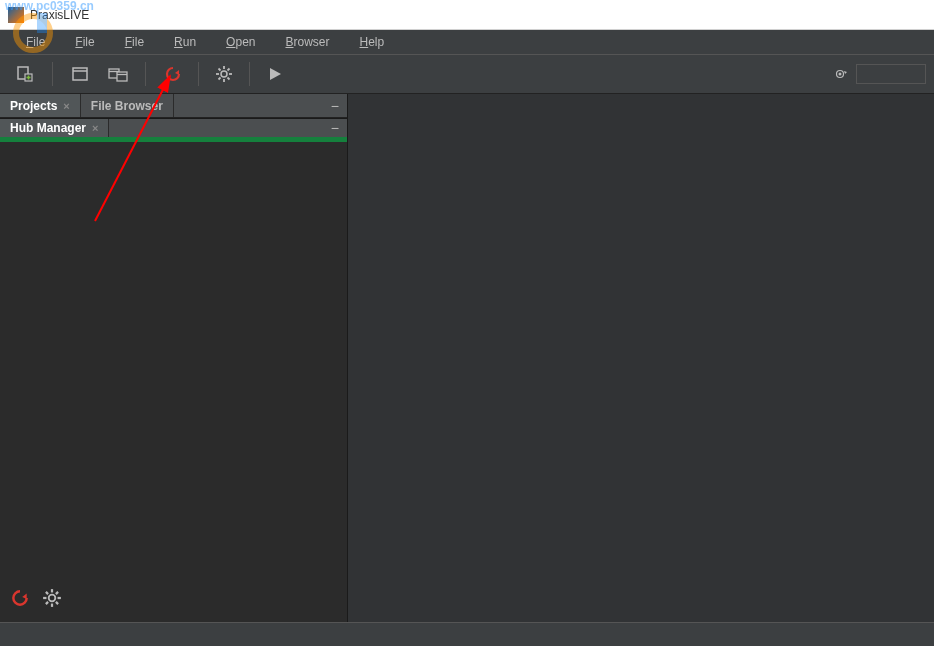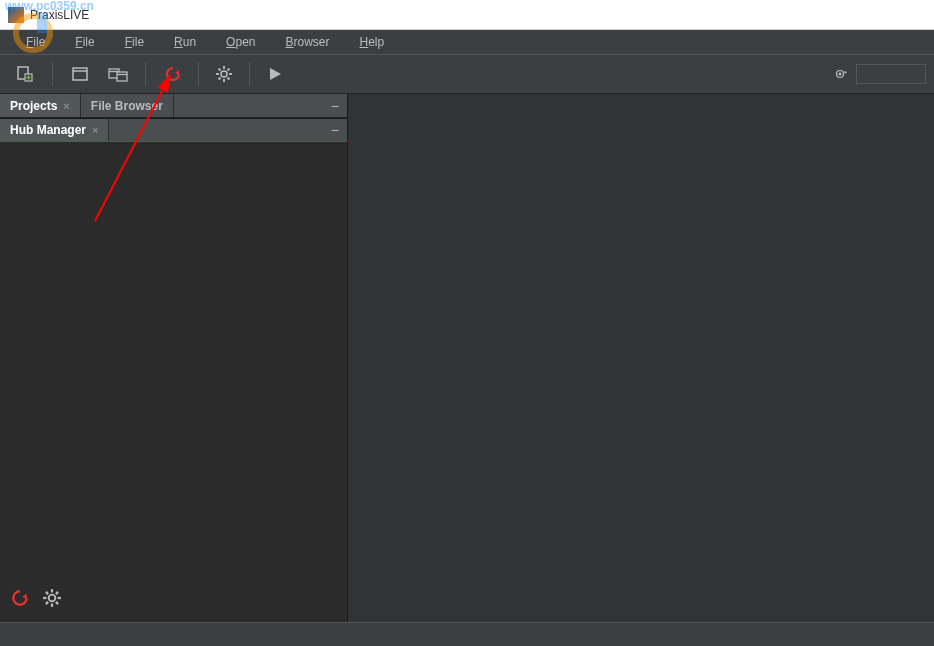--- a/index.html
+++ b/index.html
@@ -23,21 +23,21 @@
 .main { display: flex; height: calc(100% - 30px - 24px - 40px - 24px); }
 .left-panel { width: 348px; background: #2b2b2b; display: flex; flex-direction: column; border-right: 1px solid #1a1a1a; }
 .panel-tabs { height: 24px; background: #3c3f41; display: flex; border-bottom: 1px solid #222; }
 .tab { padding: 0 10px; display: flex; align-items: center; color: #bbbbbb; font-size: 12px; font-weight: bold; border-right: 1px solid #2b2b2b; cursor: pointer; background: #4b4e50; }
 .tab.active { background: #515658; color: #fff; }
 .tab-close { margin-left: 6px; color: #888; cursor: pointer; font-size: 11px; }
 .tab-spacer { flex: 1; background: #4b4e50; display: flex; align-items: center; justify-content: flex-end; padding-right: 8px; }
 .minimize-btn { color: #bbb; font-size: 14px; cursor: pointer; }
 
 .projects-body { flex: 0 0 246px; display: flex; align-items: center; justify-content: center; color: #888; font-size: 13px; }
-.hub-tabs { height: 24px; background: #86efac; display: flex; border-top: 1px solid #1a1a1a; border-bottom: 1px solid #15803d; }
+.hub-tabs { height: 24px; background: #86efac; display: flex; border-top: 1px solid #1a1a1a; border-bottom: 5px solid #15803d; }
 .hub-body { flex: 1; position: relative; }
 .hub-toolbar { position: absolute; bottom: 10px; left: 10px; display: flex; gap: 12px; }
 
 .editor { flex: 1; background: #313335; }
 
 .statusbar { height: 24px; background: #3c3f41; border-top: 1px solid #555; }
 
 .watermark { position: absolute; top: 5px; left: 5px; pointer-events: none; }
 .wm-text1 { color: #ff8800; font-size: 28px; font-weight: bold; opacity: 0.5; font-family: "Microsoft YaHei", sans-serif; }
 .wm-text2 { color: #3399ff; font-size: 12px; font-weight: bold; opacity: 0.5; margin-top: -6px; }

